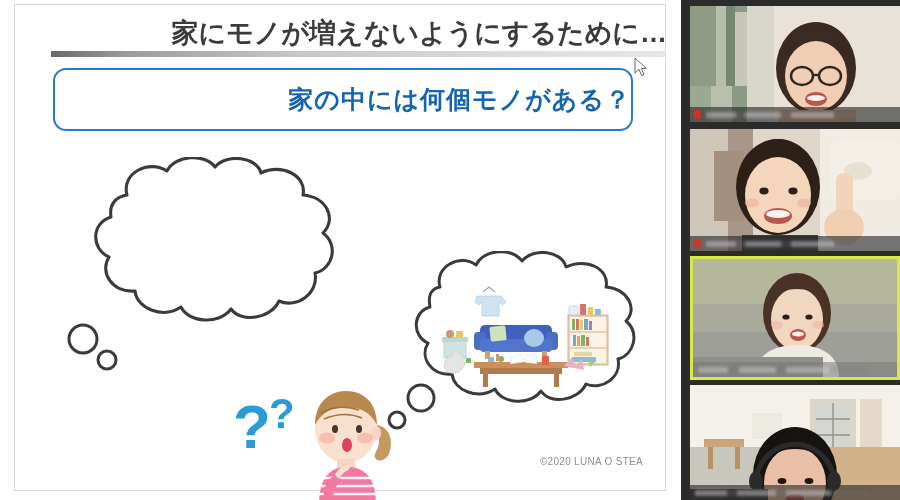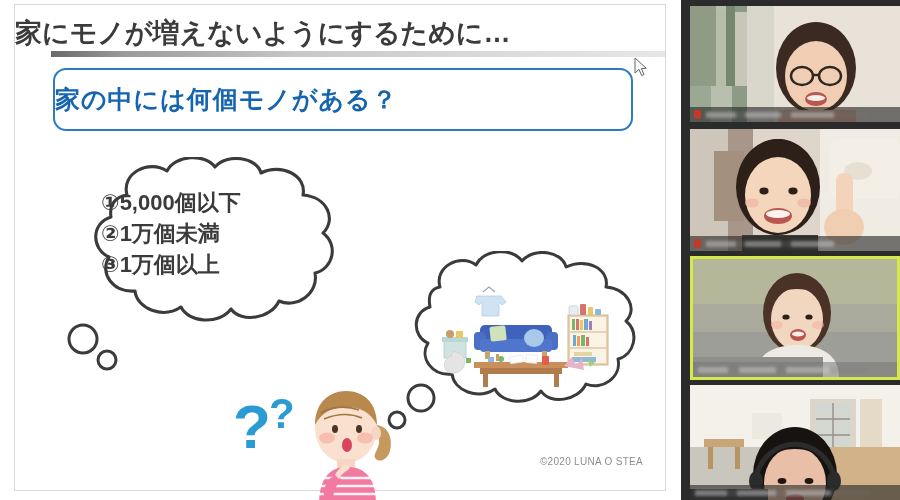--- a/index.html
+++ b/index.html
@@ -16,36 +16,36 @@
     background:#ffffff;
   }
   .slide-frame{
     position:absolute;left:14px;top:4px;width:652px;height:487px;
     background:#ffffff;
     border:1px solid #d9d9d9;
     box-sizing:border-box;
   }
   .slide-title{
     position:absolute;left:0;top:10px;width:652px;
-    text-align:left;
+    text-align:right;
     font-size:27px;font-weight:bold;color:#3b3b3b;
     letter-spacing:0px;
     white-space:nowrap;
   }
   .title-rule{
     position:absolute;left:36px;top:46px;width:614px;height:6px;
     background:linear-gradient(to right,#6a6a6a 0%,#9b9b9b 12%,#c7c7c7 40%,#dcdcdc 75%,#e6e6e6 100%);
   }
 
   
   .qbox{
     position:absolute;left:38px;top:63px;width:580px;height:63px;
     border:2px solid #2a7bc0;border-radius:13px;
     background:#ffffff;box-sizing:border-box;
-    display:flex;align-items:center;justify-content:flex-start;
+    display:flex;align-items:center;justify-content:flex-end;
   }
   .qbox-text{
     font-size:25px;font-weight:bold;color:#1464b0;
     white-space:nowrap;letter-spacing:1px;
   }
 
   
   .cloud-wrap{position:absolute;left:50px;top:152px;width:300px;height:175px;}
   .cloud-wrap svg{display:block;}
   .cloud-text{
@@ -130,25 +130,20 @@
       <div class="cloud-wrap">
         <svg width="300" height="175" viewBox="0 0 300 175">
           <path d="M62 38 C56 16 84 2 102 14 C110 -2 140 -4 150 10
                    C162 -4 192 0 196 16 C216 6 242 18 238 38
                    C262 40 272 62 258 76 C274 88 268 112 250 116
                    C254 136 232 152 214 144 C206 162 176 166 166 152
                    C154 168 124 166 116 150 C98 162 72 152 70 134
                    C48 136 34 116 44 100 C26 92 26 66 46 60
                    C44 48 50 40 62 38 Z" fill="#ffffff" stroke="#3b3b3b" stroke-width="3.1" stroke-linejoin="round"></path>
         </svg>
-        <div class="cloud-text">
-          <div>①5,000個以下</div>
-          <div>②1万個未満</div>
-          <div>③1万個以上</div>
-        </div>
       </div>
 
       <svg class="cloud-tail" viewBox="0 0 80 60">
         <circle cx="30" cy="16" r="14" fill="#fff" stroke="#3b3b3b" stroke-width="3"></circle>
         <circle cx="54" cy="37" r="9" fill="#fff" stroke="#3b3b3b" stroke-width="3"></circle>
       </svg>
 
       <div class="room-wrap">
         <svg width="265" height="160" viewBox="0 0 265 160">
           <path d="M52 36 C46 16 72 2 88 14 C96 -2 124 -4 134 10

